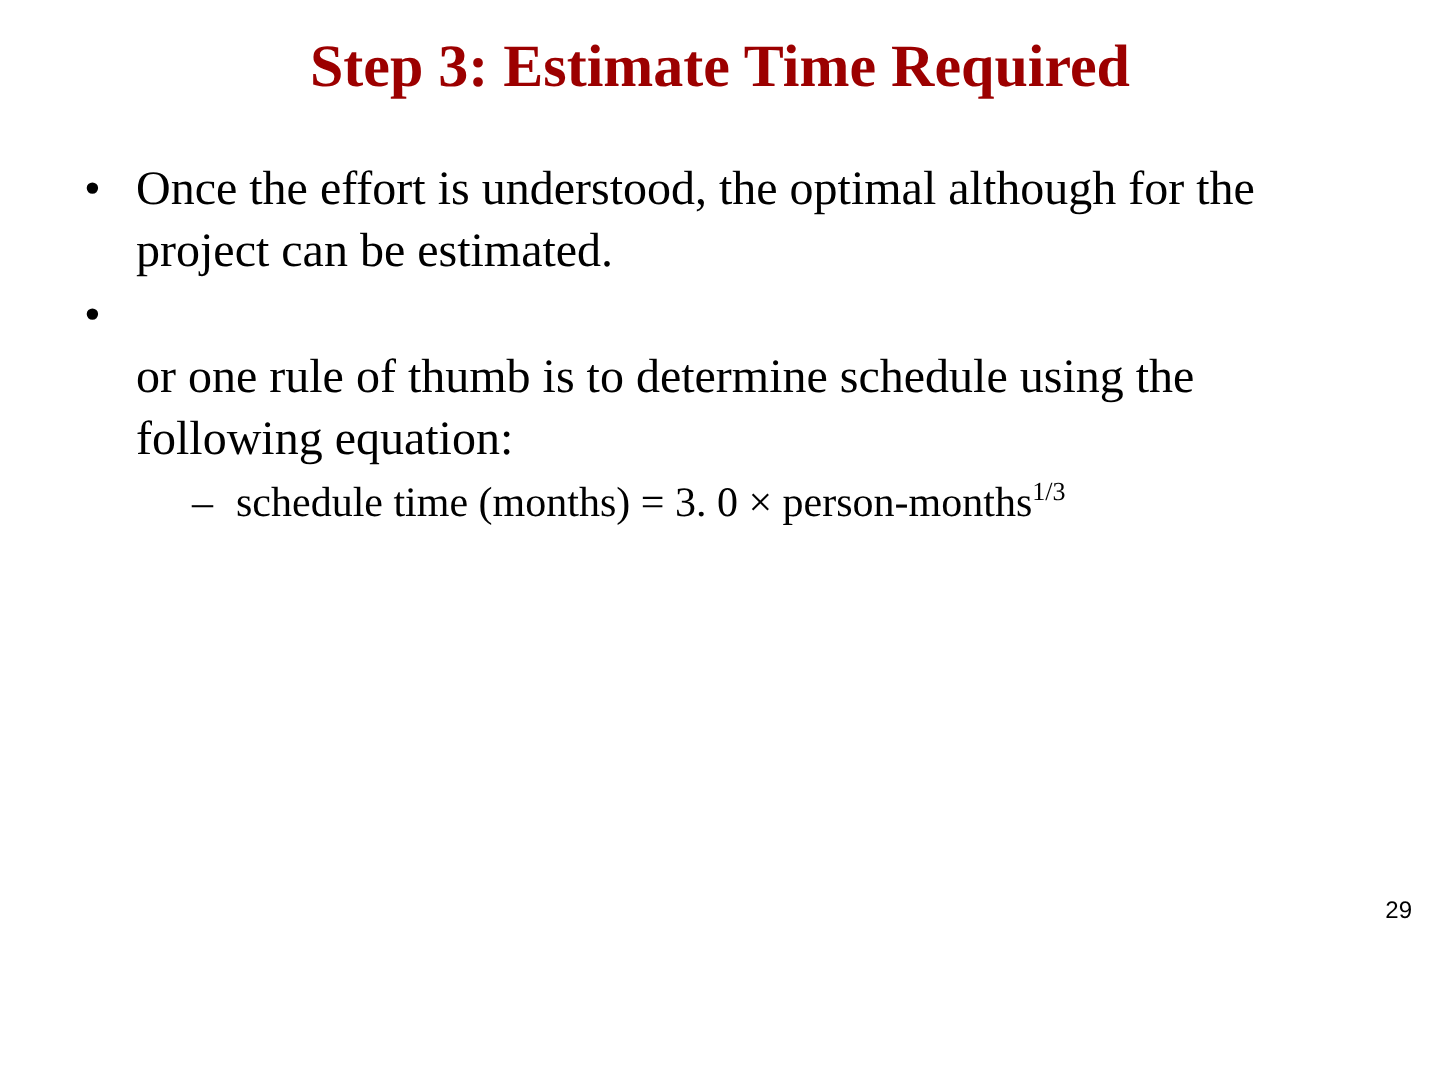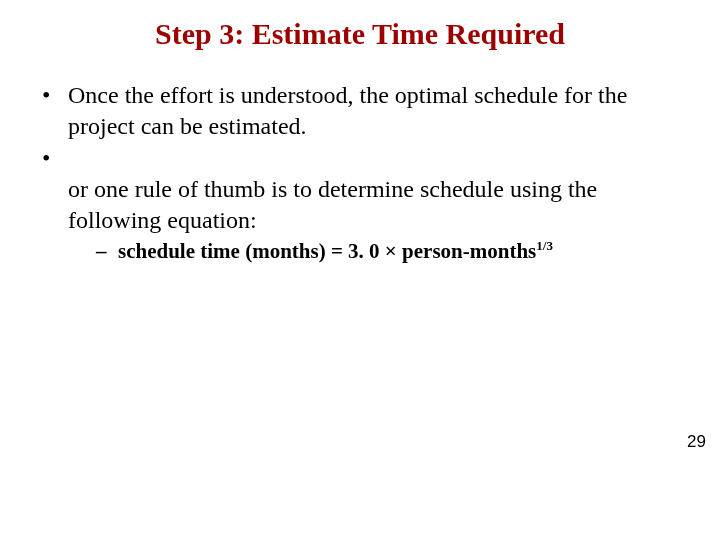--- a/index.html
+++ b/index.html
@@ -44,21 +44,20 @@
     position: absolute;
     left: 2px;
     top: 0;
     font-size: 24px;
     color: #000;
   }
   ul.level2 {
     list-style: none;
     margin: 2px 0 4px 0;
     padding: 0 0 0 28px;
-    font-weight: bold;
   }
   ul.level2 > li {
     position: relative;
     padding-left: 22px;
     font-size: 21px;
     line-height: 1.3;
   }
   ul.level2 > li::before {
     content: "–";
     position: absolute;
@@ -68,37 +67,37 @@
     color: #000;
   }
   .sup {
     font-size: 0.62em;
     vertical-align: super;
     line-height: 0;
   }
   .pagenum {
     position: absolute;
     right: 14px;
-    bottom: 24px;
-    font-size: 17px;
+    bottom: 14px;
+    font-size: 12px;
     font-family: Arial, Helvetica, sans-serif;
     color: #000;
   }
 </style>
 </head>
 <body>
 
 <div class="slide">
 
   <div class="title">Step 3: Estimate Time Required</div>
 
   <ul class="level1">
 
     <li>
-      <span>Once the effort is understood, the optimal schedule for the project can be estimated.</span>
+      <span>Once the effort is understood, the optimal although for the project can be estimated.</span>
     </li>
 
     <li>
       <br>
       <span>or one rule of thumb is to determine schedule using the following equation:</span>
       <ul class="level2">
         <li>
           <span>schedule time (months) = 3. 0 × person-months</span><span class="sup">1/3</span>
         </li>
       </ul>

